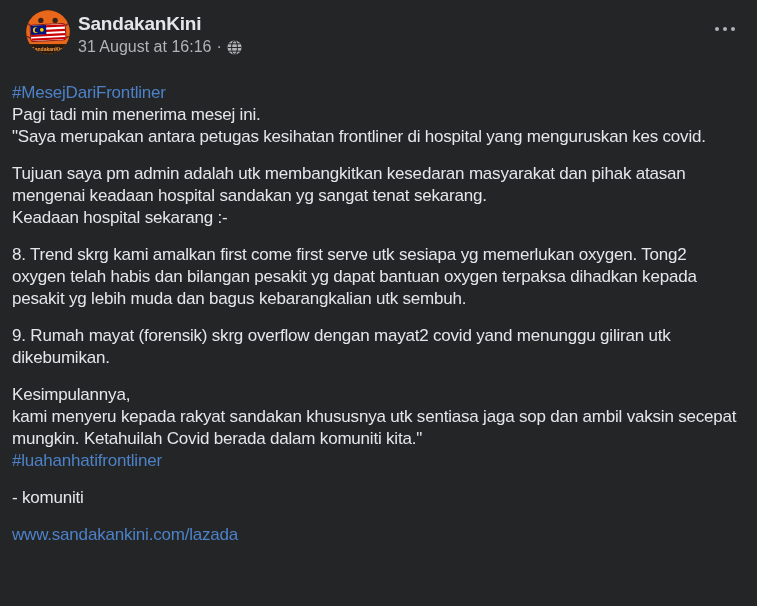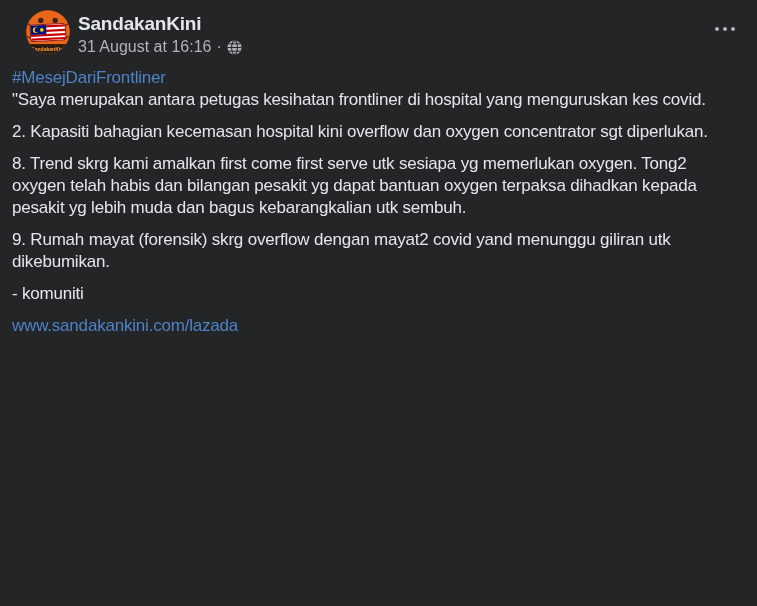--- a/index.html
+++ b/index.html
@@ -77,21 +77,21 @@
     display: block;
   }
   
   .post-body {
     padding: 8px 16px 0 12px;
     font-size: 17px;
     line-height: 22px;
     letter-spacing: -0.2px;
     color: #e4e6eb;
   }
-  .post-body .para { margin: 0 0 10px 0; }
+  .post-body .para { margin: 15px 0 10px 0; }
   .post-body .para:last-child { margin-bottom: 0; }
   a.post-link {
     color: #4d82c8;
     text-decoration: none;
     cursor: pointer;
     display: inline-block;
   }
   .text-line { display: block; }
 </style>
 </head>
@@ -160,31 +160,40 @@
       <i></i>
         <i></i>
         <i></i>
     </div>
   </div>
 
   <div class="post-body">
 
     <div class="para">
       <a class="post-link text-line">#MesejDariFrontliner</a>
+      <span class="text-line">Pagi tadi min menerima mesej ini.</span>
       <span class="text-line">"Saya merupakan antara petugas kesihatan frontliner di hospital yang menguruskan kes covid.</span>
     </div>
 
-
-
-    <div class="para">2. Kapasiti bahagian kecemasan hospital kini overflow dan oxygen concentrator sgt diperlukan.</div>
+    <div class="para">
+      <span class="text-line">Tujuan saya pm admin adalah utk membangkitkan kesedaran masyarakat dan pihak atasan mengenai keadaan hospital sandakan yg sangat tenat sekarang.</span>
+      <span class="text-line">Keadaan hospital sekarang :-</span>
+    </div>
+
+
 
     <div class="para">8. Trend skrg kami amalkan first come first serve utk sesiapa yg memerlukan oxygen. Tong2 oxygen telah habis dan bilangan pesakit yg dapat bantuan oxygen terpaksa dihadkan kepada pesakit yg lebih muda dan bagus kebarangkalian utk sembuh.</div>
 
     <div class="para">9. Rumah mayat (forensik) skrg overflow dengan mayat2 covid yand menunggu giliran utk dikebumikan.</div>
 
+    <div class="para">
+      <span class="text-line">Kesimpulannya,</span>
+      <span class="text-line">kami menyeru kepada rakyat sandakan khususnya utk sentiasa jaga sop dan ambil vaksin secepat mungkin. Ketahuilah Covid berada dalam komuniti kita."</span>
+      <a class="post-link text-line">#luahanhatifrontliner</a>
+    </div>
 
     <div class="para">- komuniti</div>
 
     <div class="para">
       <a class="post-link">www.sandakankini.com/lazada</a>
     </div>
 
   </div>
 </div>
 

